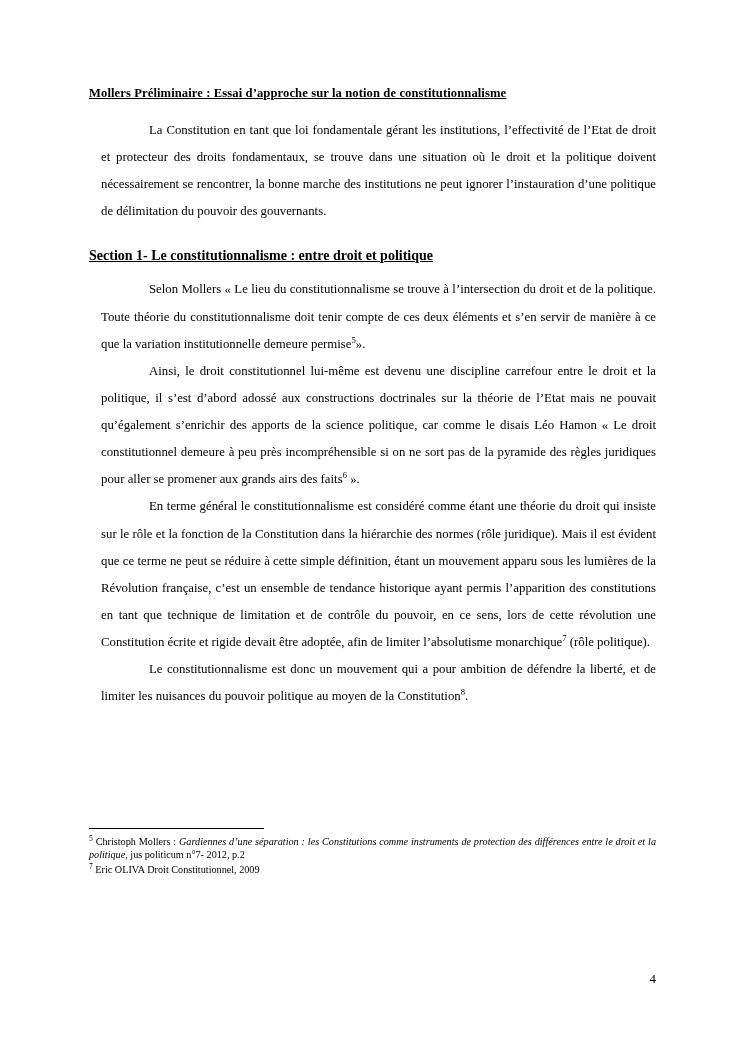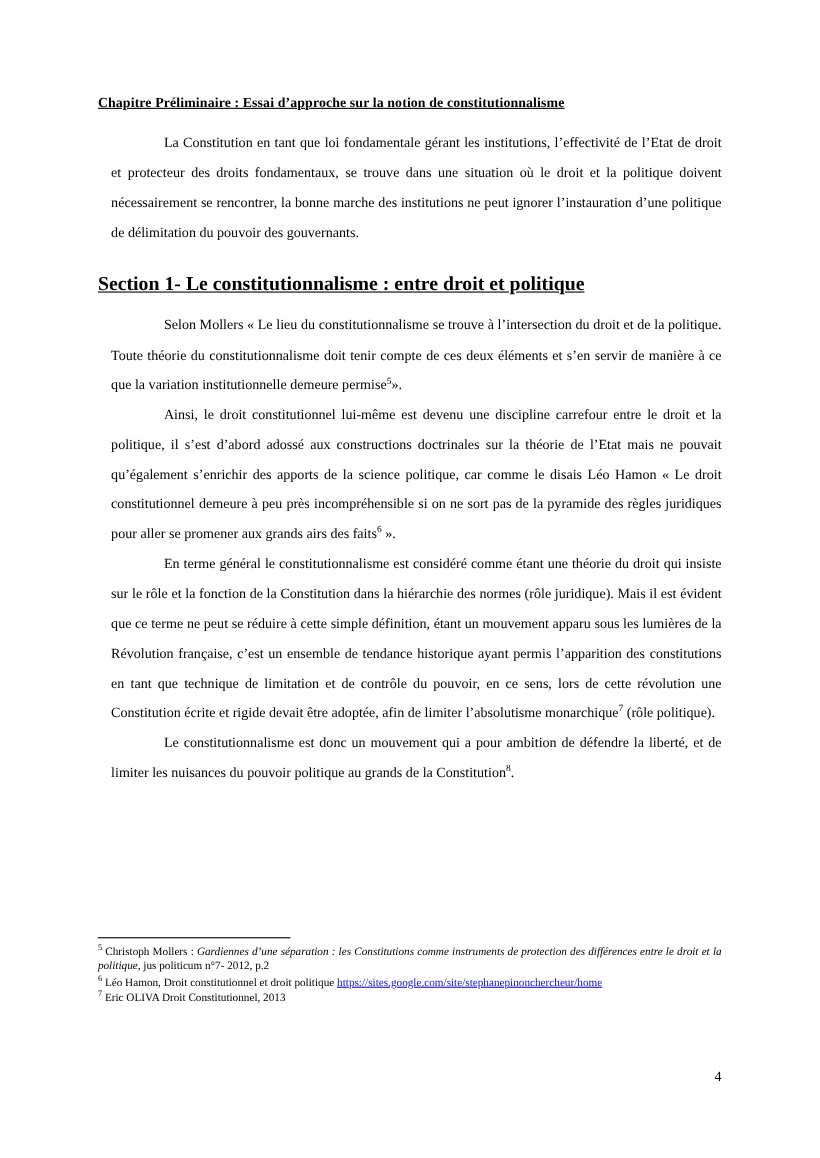--- a/index.html
+++ b/index.html
@@ -28,21 +28,21 @@
   }
   .heading {
     font-size: 12.6px;
     font-weight: bold;
     text-decoration: underline;
     line-height: 1.5;
     margin: 0 0 14px 0;
     letter-spacing: 0.1px;
   }
   .section-heading {
-    font-size: 18px;
+    font-size: 14px;
     font-weight: bold;
     text-decoration: underline;
     line-height: 1.5;
     margin: 20px 0 10px 0;
   }
   p.body-par {
     font-size: 12.8px;
     line-height: 2.12;
     text-align: justify;
     text-indent: 48px;
@@ -53,21 +53,21 @@
     margin-bottom: 0;
   }
   sup {
     font-size: 8.6px;
     vertical-align: super;
     line-height: 0;
   }
   .footnotes {
     position: absolute;
     left: 89px;
-    top: 852px;
+    top: 828px;
     width: 567px;
   }
   .fn-rule {
     width: 175px;
     height: 0;
     border-top: 1px solid #000;
     margin-bottom: 6px;
   }
   .fn {
     font-size: 10.2px;
@@ -96,42 +96,41 @@
   }
   .it { font-style: italic; }
 </style>
 </head>
 <body>
 
 <div class="page">
 
   <div class="content">
 
-    <div class="heading">Chapitre Préliminaire : Essai d’approche sur la notion de constitutionnalisme</div>
+    <div class="heading">Mollers Préliminaire : Essai d’approche sur la notion de constitutionnalisme</div>
 
     <p class="body-par">La Constitution en tant que loi fondamentale gérant les institutions, l’effectivité  de l’Etat de droit et protecteur des droits fondamentaux, se trouve dans une situation où le droit et la politique doivent nécessairement se rencontrer, la bonne marche des institutions ne peut ignorer l’instauration d’une politique de délimitation du pouvoir des gouvernants.</p>
 
     <div class="section-heading">Section 1- Le constitutionnalisme : entre droit et politique</div>
 
     <p class="body-par tight"><span>Selon Mollers « Le lieu du constitutionnalisme se trouve à l’intersection du droit et de la politique. Toute théorie du constitutionnalisme doit tenir compte de ces deux éléments et s’en servir de manière à ce que la variation institutionnelle demeure permise</span><sup>5</sup><span>».</span></p>
 
     <p class="body-par tight"><span>Ainsi, le droit constitutionnel lui-même est devenu une discipline carrefour entre le droit et la politique, il s’est d’abord adossé aux constructions doctrinales sur la théorie de l’Etat mais ne pouvait qu’également s’enrichir des apports de la science politique, car comme le disais Léo Hamon « Le droit constitutionnel demeure à peu près incompréhensible si on ne sort pas de la pyramide des règles juridiques pour aller se promener aux grands airs des faits</span><sup>6</sup><span> ».</span></p>
 
     <p class="body-par tight"><span>En terme général le constitutionnalisme est considéré comme étant une théorie du droit qui  insiste sur le rôle et la fonction de la Constitution dans la hiérarchie des normes (rôle juridique). Mais il est évident que ce terme ne peut se réduire à cette simple définition, étant un mouvement apparu  sous les lumières de la Révolution française, c’est un ensemble de tendance historique ayant permis l’apparition des constitutions en tant que technique de limitation et de contrôle du pouvoir, en ce sens, lors de cette révolution une Constitution écrite et rigide devait être adoptée, afin de limiter l’absolutisme monarchique</span><sup>7</sup><span> (rôle politique).</span></p>
 
-    <p class="body-par tight"><span> Le constitutionnalisme est donc un mouvement qui a pour ambition de défendre la liberté, et de limiter les nuisances du pouvoir politique au grands de la Constitution</span><sup>8</sup><span>.</span></p>
+    <p class="body-par tight"><span> Le constitutionnalisme est donc un mouvement qui a pour ambition de défendre la liberté, et de limiter les nuisances du pouvoir politique au moyen de la Constitution</span><sup>8</sup><span>.</span></p>
 
   </div>
 
   <div class="footnotes">
     <div class="fn-rule"></div>
 
     <p class="fn"><sup>5</sup><span> Christoph Mollers : </span><span class="it">Gardiennes d’une séparation : les Constitutions comme instruments de protection des différences entre le droit et la politique,</span><span> jus politicum n°7-  2012, p.2</span></p>
 
-    <p class="fn"><sup>6</sup><span> Léo Hamon, Droit constitutionnel et droit politique </span><a class="link" href="#">https://sites.google.com/site/stephanepinonchercheur/home</a></p>
 
-    <p class="fn"><sup>7</sup><span> Eric OLIVA Droit Constitutionnel,  2013</span></p>
+    <p class="fn"><sup>7</sup><span> Eric OLIVA Droit Constitutionnel,  2009</span></p>
 
   </div>
 
   <div class="page-number">4</div>
 
 </div>
 
 </body></html>

